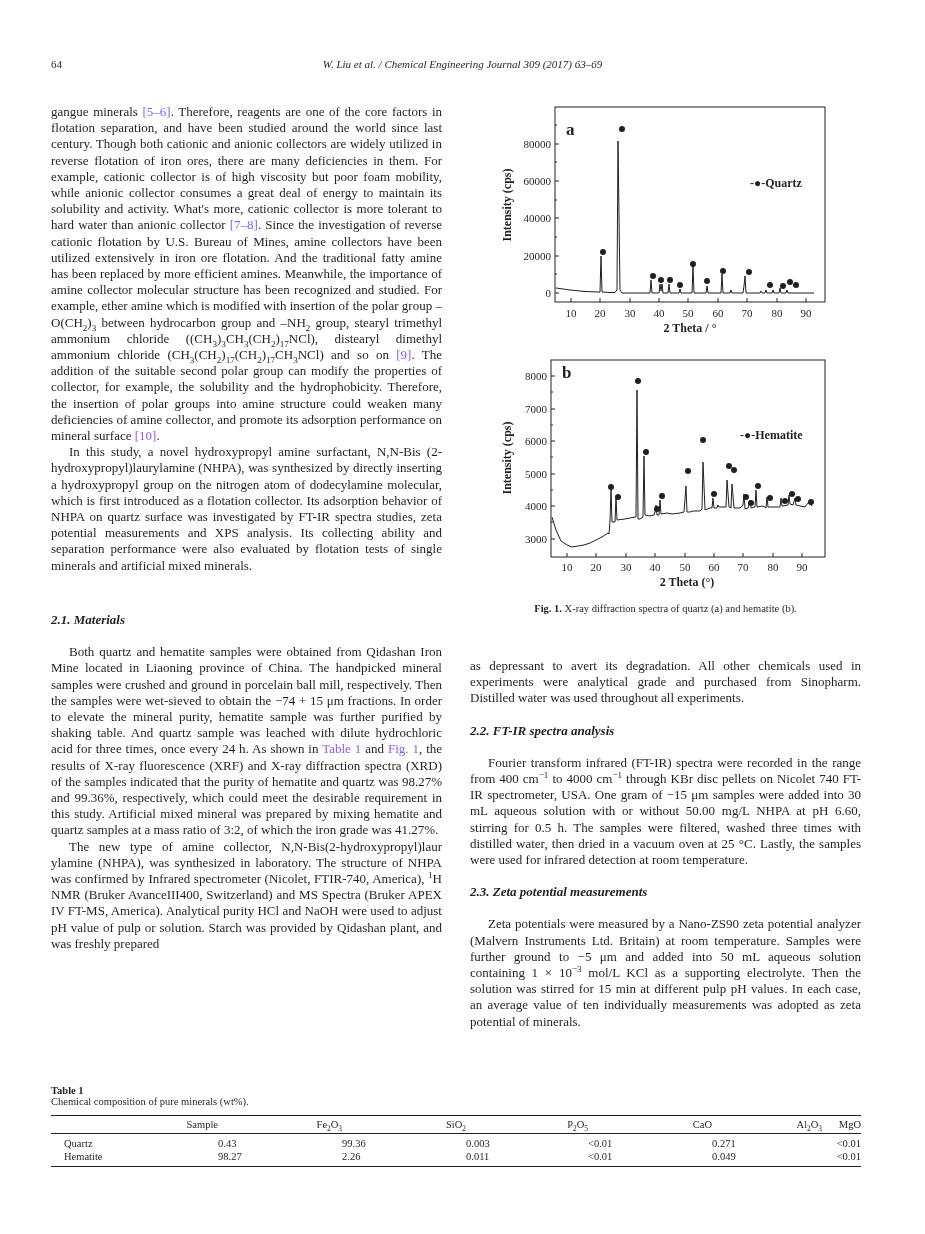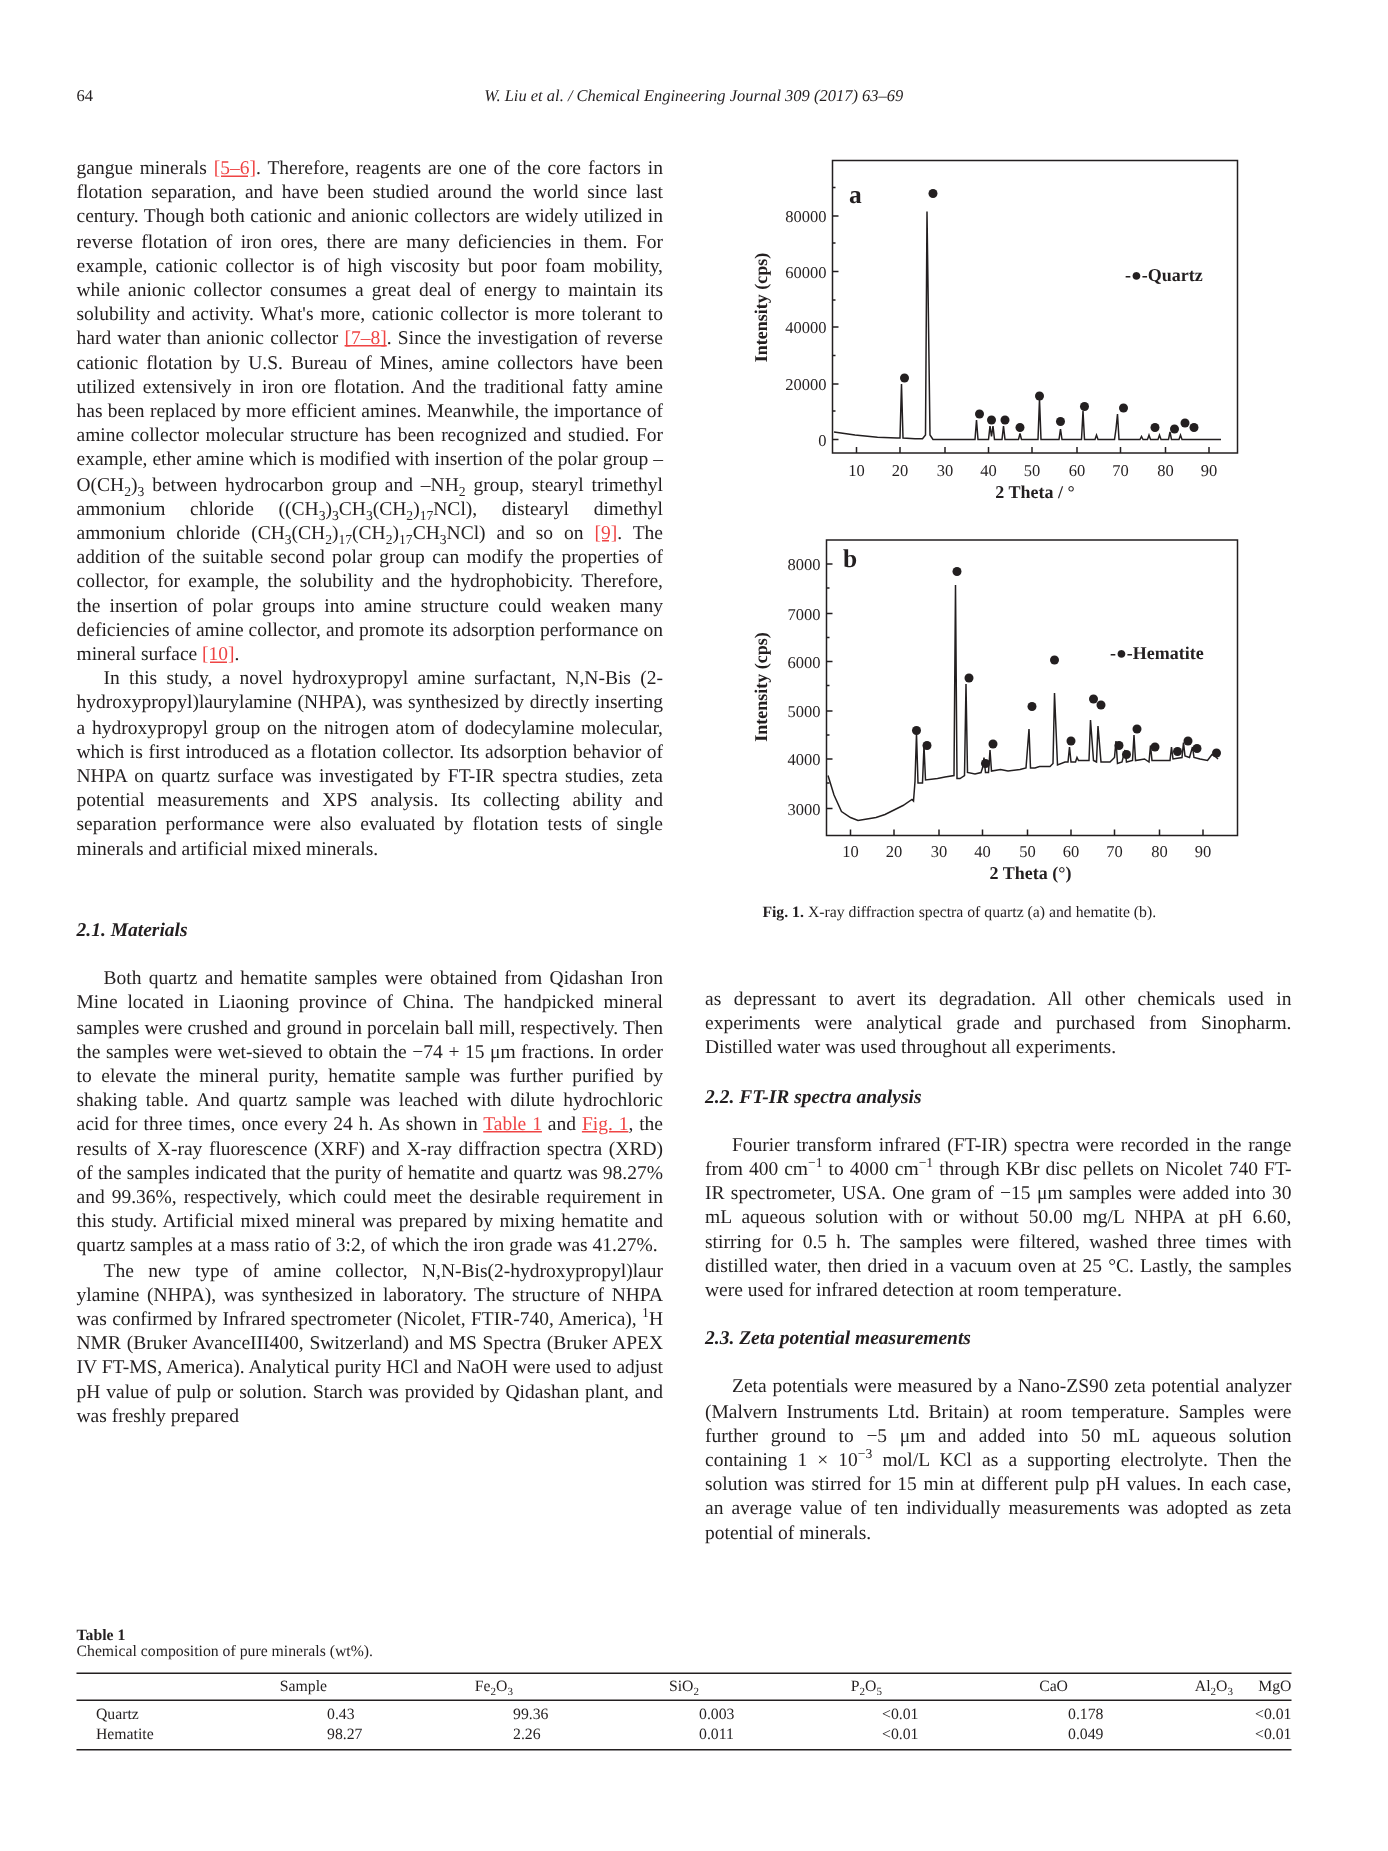--- a/index.html
+++ b/index.html
@@ -6,24 +6,24 @@
   body { width:925px; height:1234px; position:relative; font-family:"Liberation Serif", serif; color:#231f20; overflow:hidden; }
   .abs { position:absolute; }
   .running-head { top:58px; left:0; width:925px; height:16px; font-size:11px; }
   .page-num { position:absolute; left:51px; top:0; }
   .journal-ref { position:absolute; left:0; width:925px; text-align:center; font-style:italic; top:0; }
   .col { position:absolute; font-size:13px; line-height:16.2px; text-align:justify; }
   .col p { margin:0; }
   .col p.indent { text-indent:18px; }
   .left-col { left:51px; top:104px; width:391px; }
   .right-col { left:470px; top:658px; width:391px; }
-  .ref { color:#ef4444;text-decoration:underline; }
+  .ref { color:#8b5cf6; }
   .sec-head { font-weight:bold; font-size:13px; margin:0; }
   .subsec-head { font-style:italic; font-size:13px; margin:0; }
-  .fig-caption { left:444px; top:603px; width:391px; text-align:center; font-size:10.5px; }
+  .fig-caption { left:470px; top:603px; width:391px; text-align:center; font-size:10.5px; }
   .fig-caption b { font-weight:bold; }
   .chart-svg text { font-family:"Liberation Serif", serif; }
   .table-block { left:51px; top:1085px; width:810px; font-size:10.5px; }
   .table-block .tlabel { font-weight:bold; }
   table.comp { border-collapse:collapse; width:810px; margin-top:8px; font-size:10.5px; }
   table.comp th { font-weight:normal; text-align:right; padding:3px 0 3px 0; border-bottom:1.2px solid #231f20; }
   table.comp thead tr { border-top:1px solid #231f20; }
   table.comp td { padding:1px 0; }
   table.comp tbody tr:first-child td { padding-top:4px; }
   table.comp tbody tr:last-child td { padding-bottom:4px; border-bottom:1px solid #231f20; }
@@ -217,21 +217,21 @@
         <th class="last">MgO</th>
       </tr>
     </thead>
     <tbody>
       <tr>
         <td style="padding-left:13px;">Quartz</td>
         <td>0.43</td>
         <td>99.36</td>
         <td>0.003</td>
         <td>&lt;0.01</td>
-        <td>0.178</td>
+        <td>0.271</td>
         <td class="last">&lt;0.01</td>
       </tr>
       <tr>
         <td style="padding-left:13px;">Hematite</td>
         <td>98.27</td>
         <td>2.26</td>
         <td>0.011</td>
         <td>&lt;0.01</td>
         <td>0.049</td>
         <td class="last">&lt;0.01</td>

